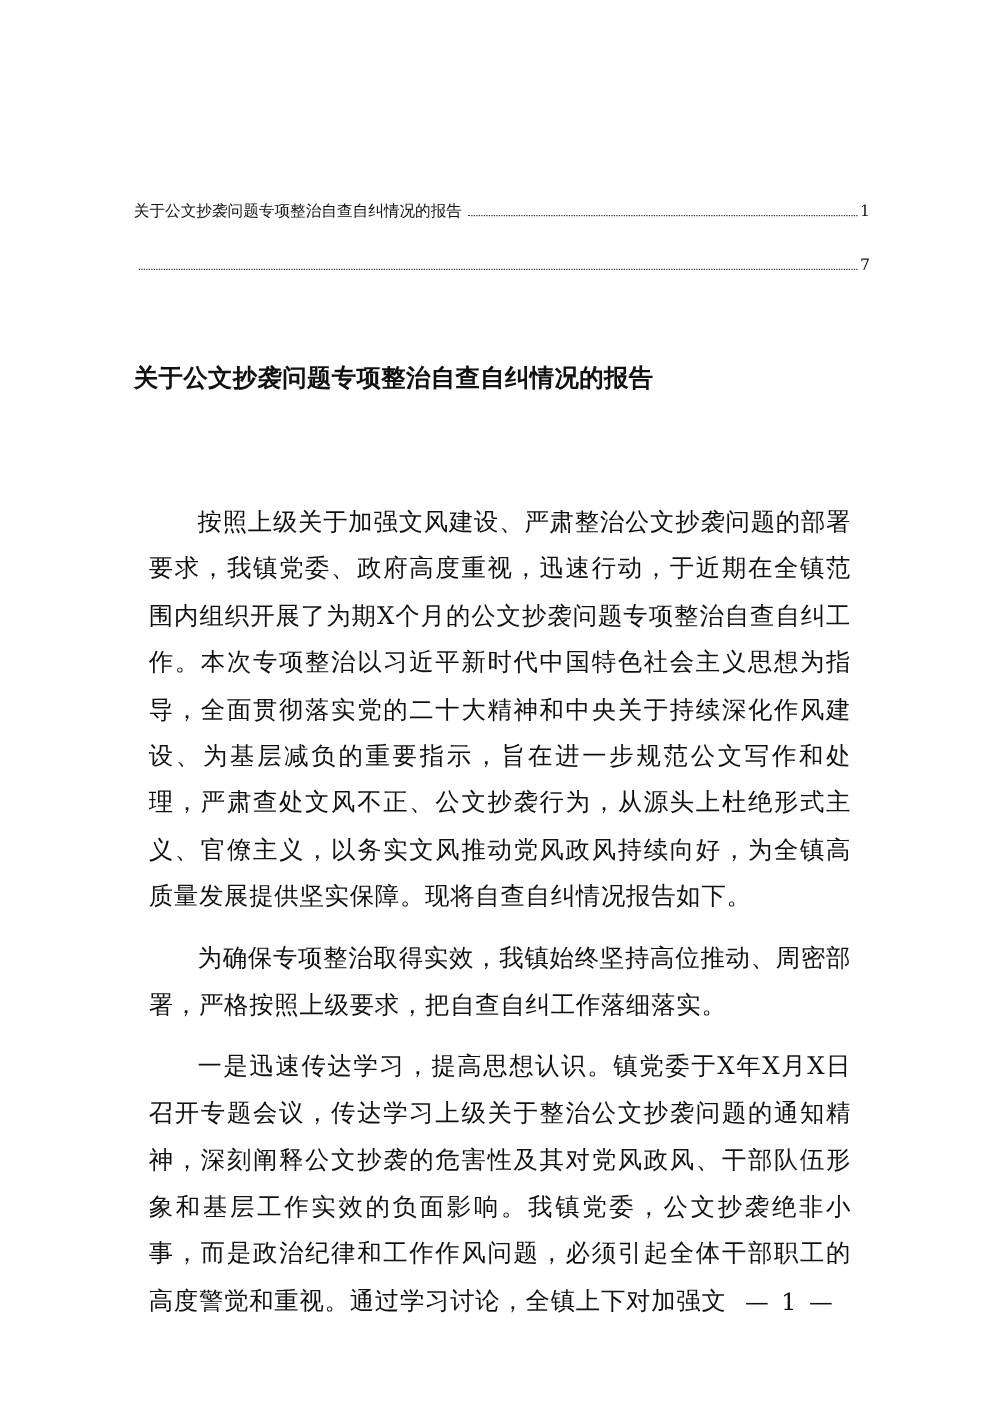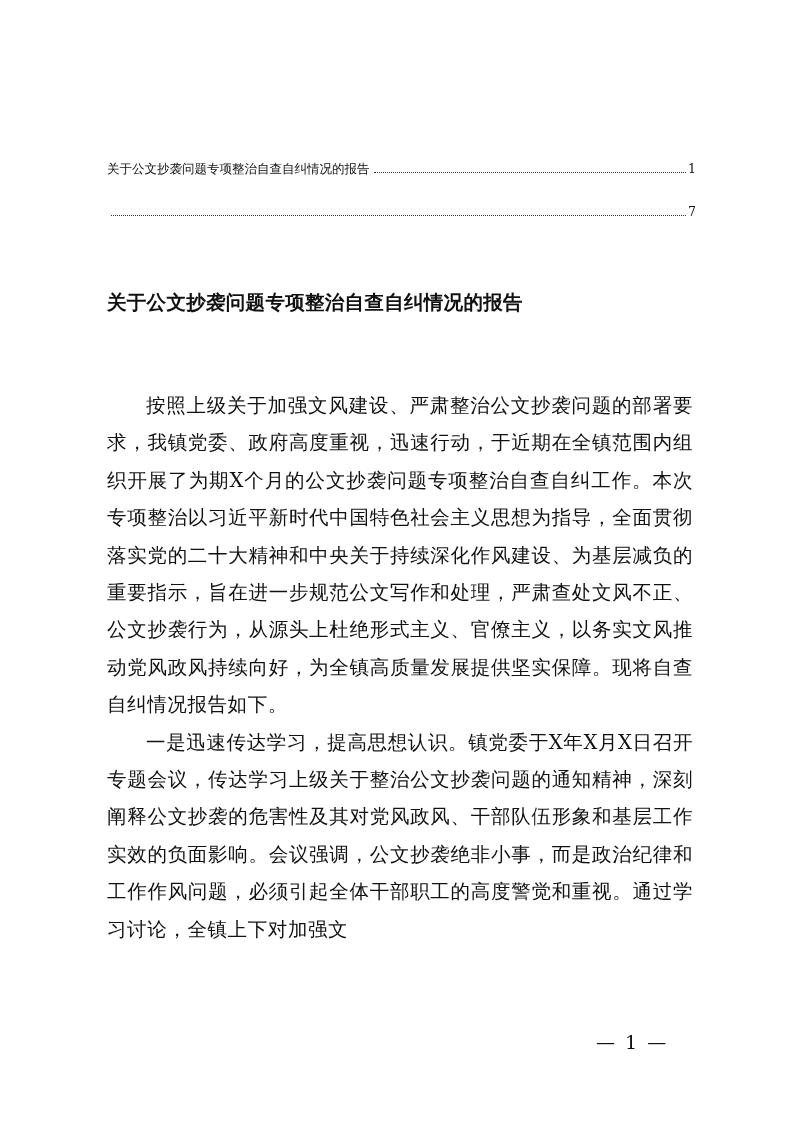--- a/index.html
+++ b/index.html
@@ -64,21 +64,21 @@
       white-space: nowrap;
     }
     
     .body {
       position: absolute;
       left: 107px;
       top: 387px;
       width: 586px;
     }
     .para {
-      margin: 0;
+      margin: 12px;
       font-size: 19.5px;
       line-height: 37.4px;
       text-indent: 39px;
       text-align: justify;
       text-align-last: left;
       letter-spacing: 0.6px;
     }
     .heading {
       margin: 0;
       font-family: "DejaVu Sans", "Liberation Sans", sans-serif;
@@ -112,18 +112,19 @@
     <div class="toc-entry">
       <span class="toc-leader"></span>
       <span class="toc-page">7</span>
     </div>
   </div>
 
   <h1 class="doc-title">关于公文抄袭问题专项整治自查自纠情况的报告</h1>
 
   <div class="body">
     <p class="para">按照上级关于加强文风建设、严肃整治公文抄袭问题的部署要求，我镇党委、政府高度重视，迅速行动，于近期在全镇范围内组织开展了为期X个月的公文抄袭问题专项整治自查自纠工作。本次专项整治以习近平新时代中国特色社会主义思想为指导，全面贯彻落实党的二十大精神和中央关于持续深化作风建设、为基层减负的重要指示，旨在进一步规范公文写作和处理，严肃查处文风不正、公文抄袭行为，从源头上杜绝形式主义、官僚主义，以务实文风推动党风政风持续向好，为全镇高质量发展提供坚实保障。现将自查自纠情况报告如下。</p>
-    <p class="para">一是迅速传达学习，提高思想认识。镇党委于X年X月X日召开专题会议，传达学习上级关于整治公文抄袭问题的通知精神，深刻阐释公文抄袭的危害性及其对党风政风、干部队伍形象和基层工作实效的负面影响。会议强调，公文抄袭绝非小事，而是政治纪律和工作作风问题，必须引起全体干部职工的高度警觉和重视。通过学习讨论，全镇上下对加强文</p>
+    <p class="para">为确保专项整治取得实效，我镇始终坚持高位推动、周密部署，严格按照上级要求，把自查自纠工作落细落实。</p>
+    <p class="para">一是迅速传达学习，提高思想认识。镇党委于X年X月X日召开专题会议，传达学习上级关于整治公文抄袭问题的通知精神，深刻阐释公文抄袭的危害性及其对党风政风、干部队伍形象和基层工作实效的负面影响。我镇党委，公文抄袭绝非小事，而是政治纪律和工作作风问题，必须引起全体干部职工的高度警觉和重视。通过学习讨论，全镇上下对加强文</p>
   </div>
 
   <div class="page-number">— 1 —</div>
 
 </div>
 
 </body></html>

